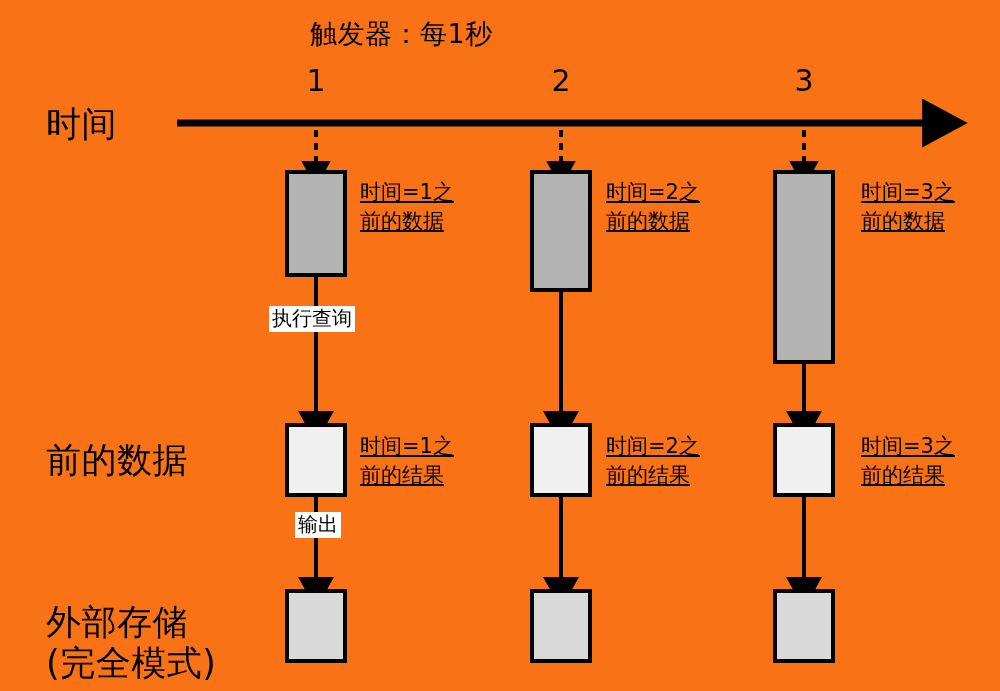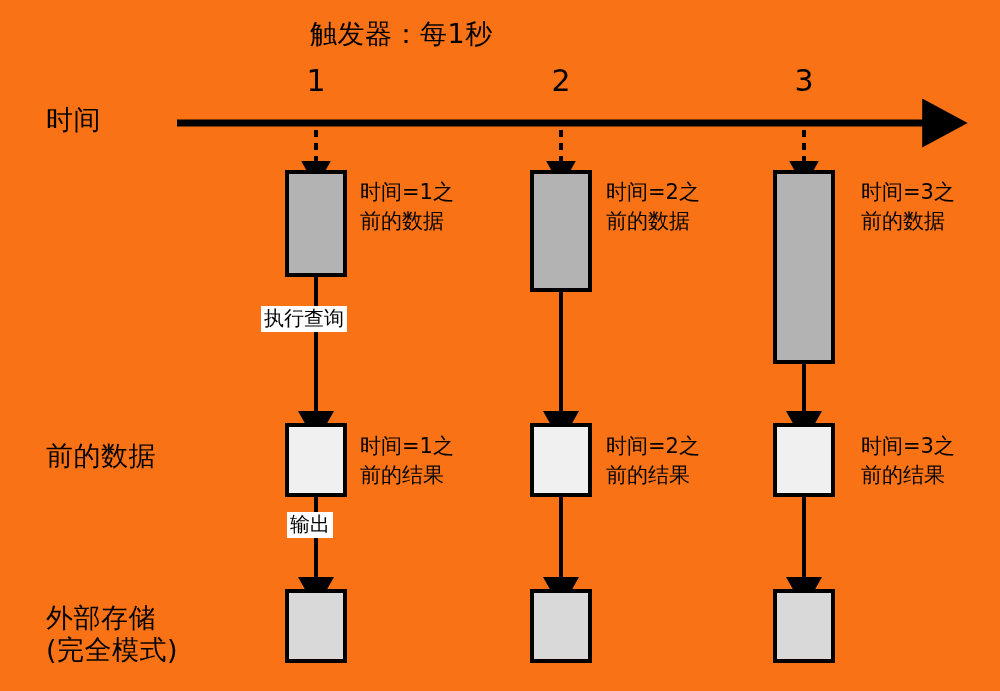--- a/index.html
+++ b/index.html
@@ -24,40 +24,42 @@
     width: 1000px;
     height: 691px;
   }
   .lbl {
     position: absolute;
     color: #000000;
     white-space: pre;
     line-height: 1.18;
   }
   .row-label {
-    font-size: 27px;
+    font-size: 35px;
     letter-spacing: 0.5px;
   }
   .title-label {
     font-size: 27px;
     letter-spacing: 0.5px;
   }
   .tick-label {
     font-size: 30px;
     text-align: center;
     width: 60px;
   }
   .ann {
     font-size: 21px;
     line-height: 1.38;
+    text-decoration: underline;
   }
   .step-label {
     font-size: 20px;
     background: #ffffff;
     padding: 1px 3px;
+    margin-left: 8px;
   }
 </style>
 </head>
 <body>
 
 <div id="stage">
 
   <svg id="diagram-svg" viewBox="0 0 1000 691">
     <defs>
       <marker id="solidArrow" markerWidth="9" markerHeight="9" refX="1.0" refY="4.5" orient="auto" markerUnits="strokeWidth">

